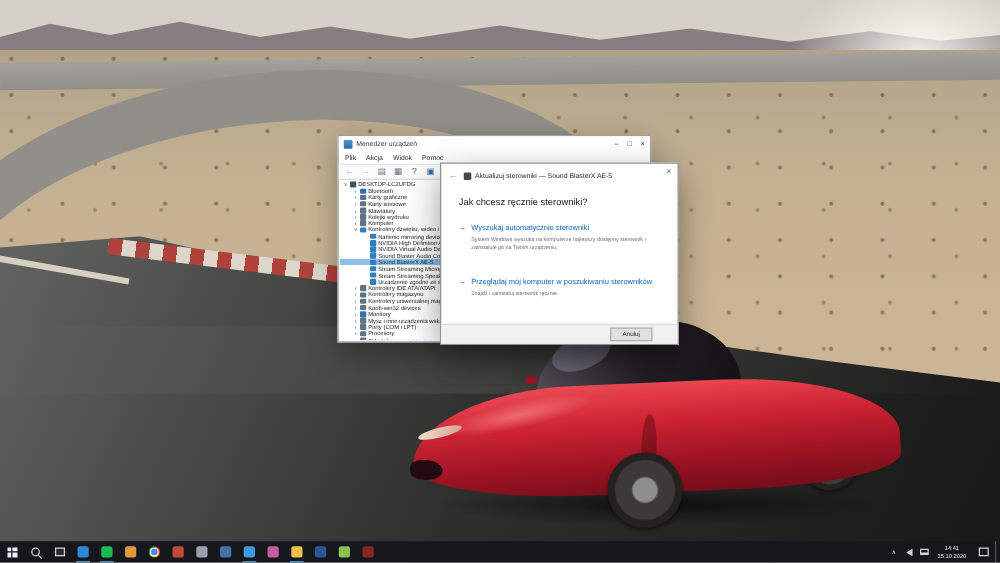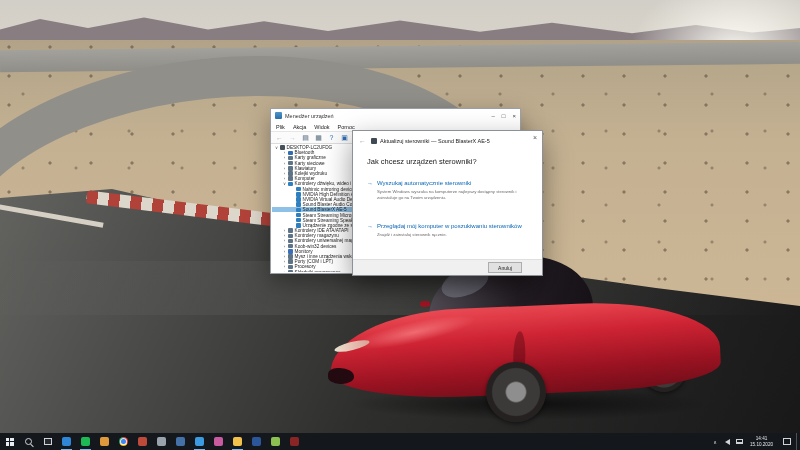--- a/index.html
+++ b/index.html
@@ -286,21 +286,21 @@
     </div>
 </div>
 
 <div class="dialog">
   <div class="dlg-header">
     <span class="dlg-back">←</span>
     <span class="dlg-icon"></span>
     <span class="dlg-title">Aktualizuj sterowniki — Sound BlasterX AE-5</span>
   </div>
   <span class="dlg-close">×</span>
-  <div class="dlg-heading">Jak chcesz urządzeń sterowniki?</div>
+  <div class="dlg-heading">Jak chcesz ręcznie sterowniki?</div>
 
   <div class="dlg-option">
     <div class="opt-label">
       <span class="opt-arrow">→</span>
       <span>Wyszukaj automatycznie sterowniki</span>
     </div>
     <div class="opt-desc">System Windows wyszuka na komputerze najlepszy dostępny sterownik i zainstaluje go na Twoim urządzeniu.</div>
   </div>
 
   <div class="dlg-option second">

